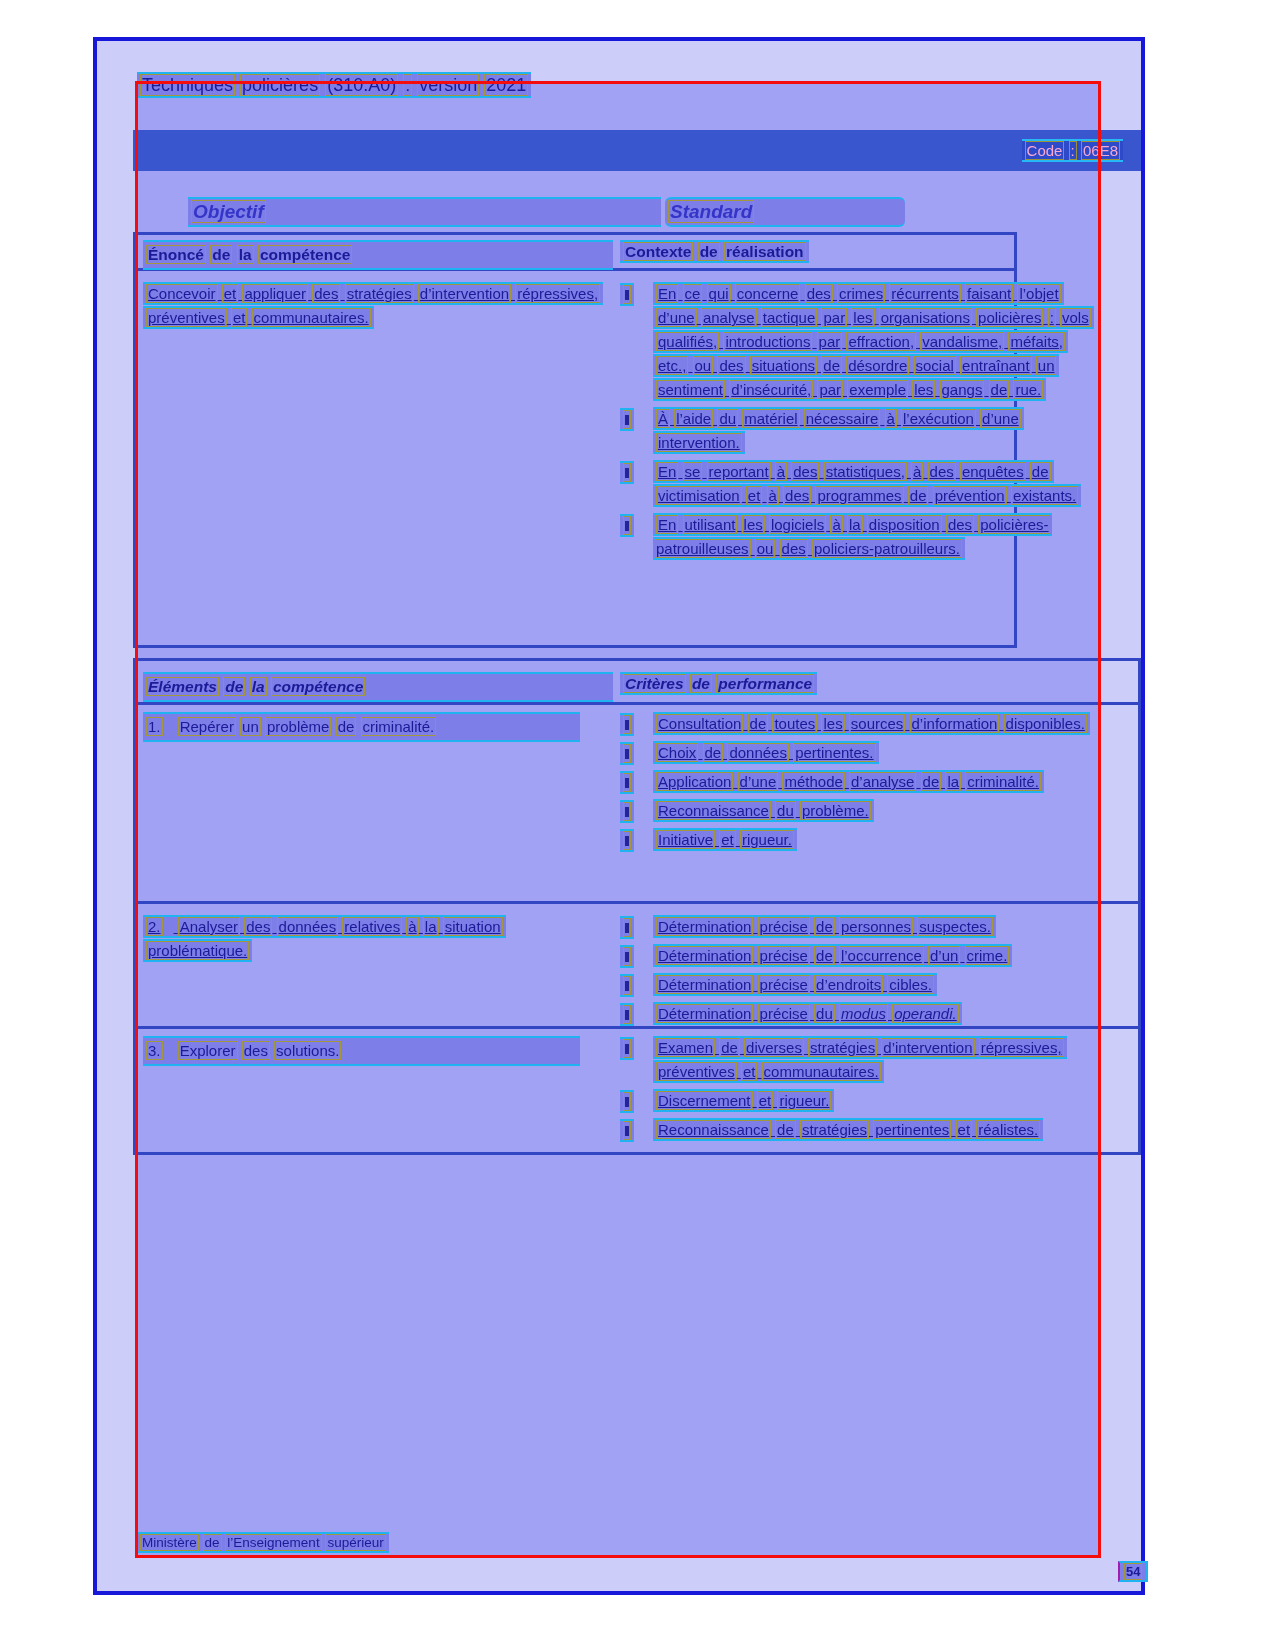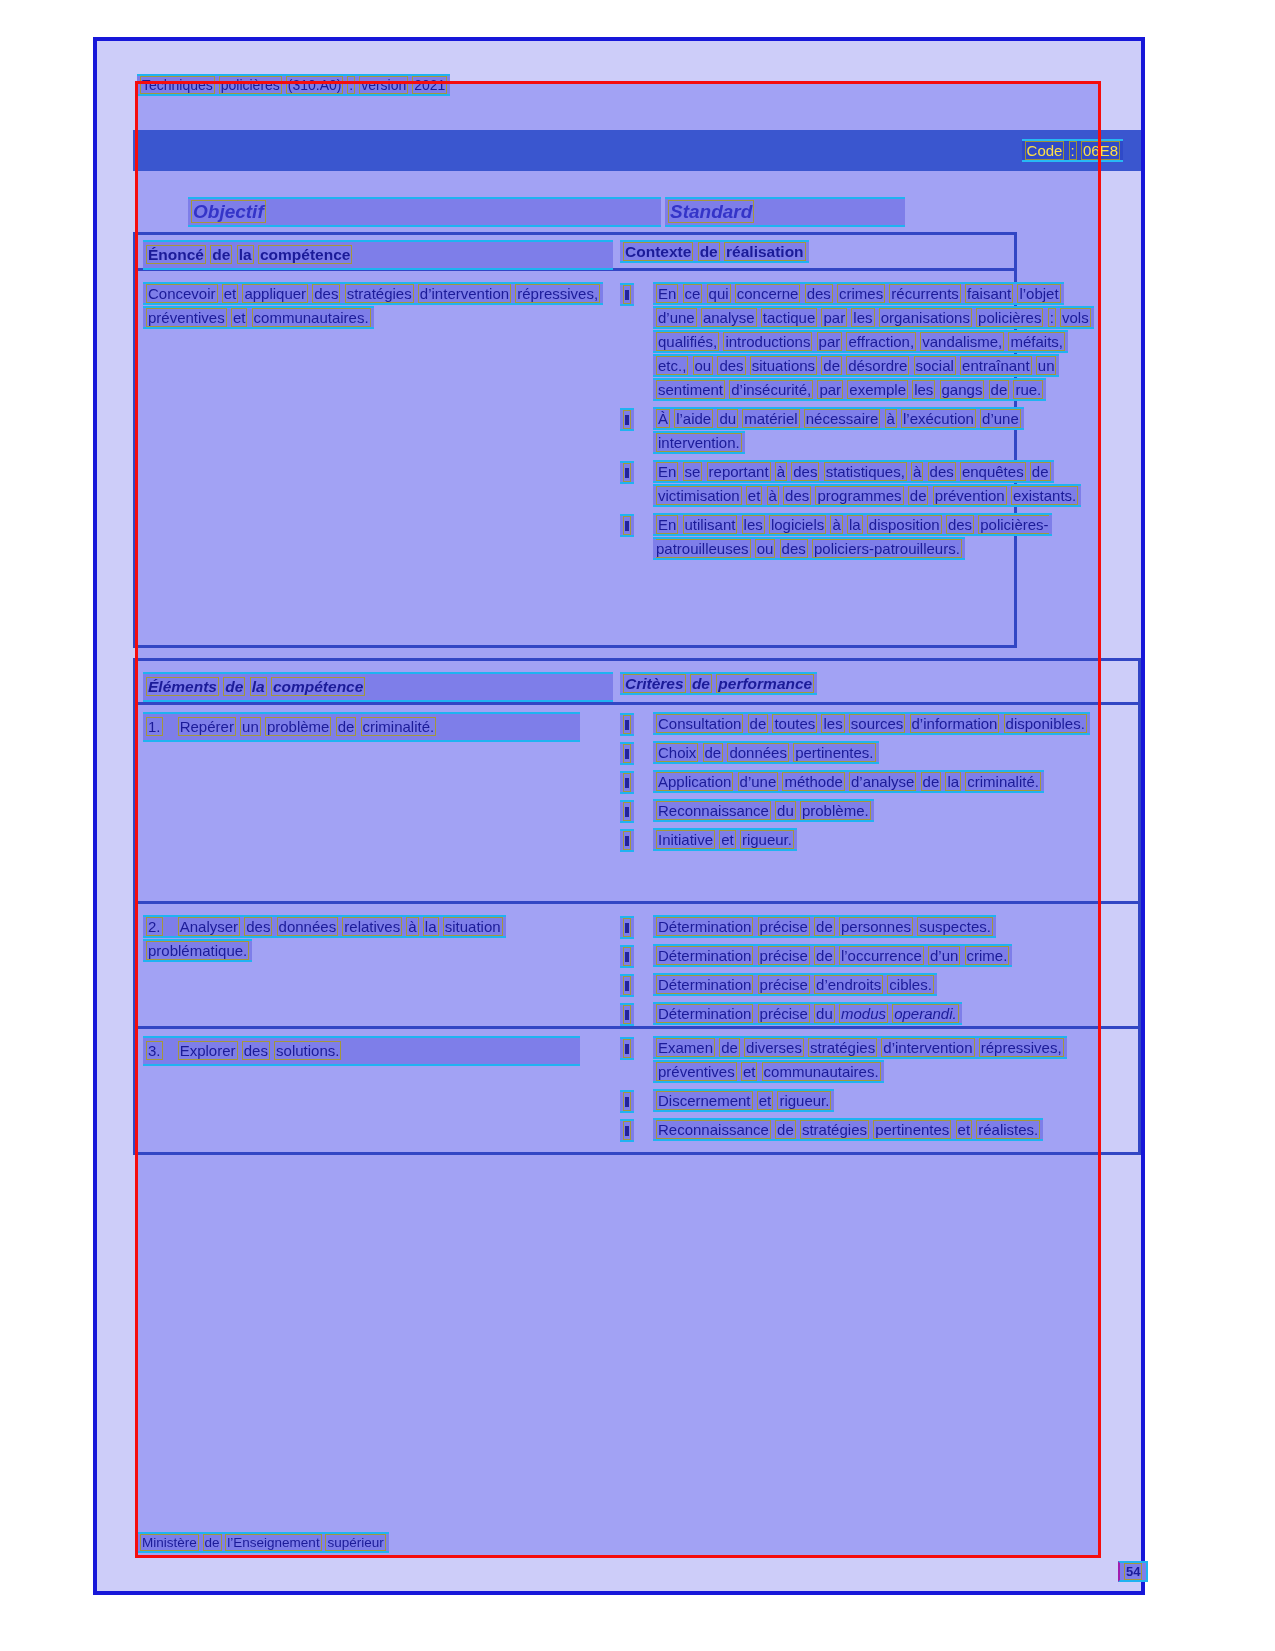--- a/index.html
+++ b/index.html
@@ -10,21 +10,21 @@
   .abs { position:absolute; }
 
   #page {
     left:93px; top:37px; width:1052px; height:1558px;
     background:#cdcdf9; border:4px solid #1717d9; box-sizing:border-box;
   }
   #content-bg { left:136px; top:83px; width:962px; height:1473px; background:#a2a2f4; }
   #titlebar {
     left:133px; top:130px; width:1008px; height:41px; background:#3a56cf;
     display:flex; align-items:center; justify-content:flex-end;
-    padding-right:18px; box-sizing:border-box; color:#fde047; font-size:15px;
+    padding-right:18px; box-sizing:border-box; color:#f9a8d4; font-size:15px;
   }
   #redbox {
     left:135px; top:81px; width:966px; height:1477px;
     border:3px solid #f50d0d; box-sizing:border-box; z-index:60; pointer-events:none;
   }
 
   
   .hl {
     background:#7e7ee9;
     border-top:2px solid #1fb3f1; border-bottom:2px solid #1fb3f1;
@@ -34,37 +34,37 @@
   }
   .w { border:1px solid rgba(168,154,40,.9); padding:0 1px; }
   .w.num { margin-right:11px; }
   #titlebar .hl { background:#2f4ac8; border-color:#27b9f4; }
   .dot { display:inline-block; width:4px; height:10px; background:#23239c; }
 
   .txt { font-size:15px; line-height:24px; }
   .hdr { font-weight:bold; font-size:15.5px; }
   .colhead { font-weight:bold; font-style:italic; font-size:19px; color:#3434c8;padding-left:48px; }
 
-  #doc-title { left:137px; top:73px; font-size:14px; }
+  #doc-title { left:137px; top:73px; font-size:18px; }
   #objectif  { left:140px; top:197px; }
   #standard  { left:617px; top:197px; }
 
   .tbl { border:3px solid #3246c4; box-sizing:border-box; background:transparent; }
   #table1 { left:133px; top:232px; width:884px; height:416px; }
   #table2 { left:133px; top:658px; width:1008px; height:497px; }
   .thead { position:relative; height:36px; border-bottom:3px solid #3246c4; box-sizing:border-box; }
   #table2 .thead { height:44px; }
   .thead .cl { position:absolute; left:7px; top:5px; }
   .thead .cr { position:absolute; left:484px; top:5px; }
   #table2 .thead .cl, #table2 .thead .cr { top:11px;font-style:italic; }
 
   .tbody, .row { position:relative; }
   .cl-cell { position:absolute; left:7px;  top:0; width:468px; }
   .cr-cell { position:absolute; left:484px; top:0; width:475px; }
-  .pad { padding-top:11px; }
+  .pad { padding-top:11px;text-decoration:underline; }
   #row1 { height:196px; } 
   #row2 { height:122px; border-top:3px solid #3246c4; }
   #row3 { height:131px; border-top:3px solid #3246c4; }
   #row1 .pad, #row3 .pad { padding-top:7px; }
 
   .bullet { position:relative; padding-left:33px; margin-bottom:5px; }
   .bullet .mk { position:absolute; left:0; top:1px; }
 
   #footer-line { left:137px; top:1531px; font-size:13.5px; }
   #pagenum {
@@ -77,21 +77,21 @@
 
 <div class="abs" id="page"></div>
 <div class="abs" id="content-bg"></div>
 <div class="abs" id="titlebar">
   <span class="bar-words"><span class="hl"><span class="w">Code</span> <span class="w">:</span> <span class="w">06E8</span></span></span>
 </div>
 
 <div class="abs txt" id="doc-title"><span class="hl"><span class="w">Techniques</span> <span class="w">policières</span> <span class="w">(310.A0)</span> <span class="w">:</span> <span class="w">version</span> <span class="w">2021</span></span></div>
 
 <div class="abs colhead" id="objectif"><span class="hl" style="display: inline-block; width: 473px; box-sizing: border-box;"><span class="w">Objectif</span></span></div>
-<div class="abs colhead" id="standard"><span class="hl" style="display: inline-block; width: 240px; box-sizing: border-box;"><span class="w">Standard</span></span></div>
+<div class="abs colhead" id="standard"><span class="hl" style="display: inline-block; width: 240px; box-sizing: border-box; border-radius: 6px;"><span class="w">Standard</span></span></div>
 
 <div class="abs tbl" id="table1">
   <div class="thead">
     <span class="cl hdr"><span class="hl" style="display: inline-block; width: 470px; box-sizing: border-box;"><span class="w">Énoncé</span> <span class="w">de</span> <span class="w">la</span> <span class="w">compétence</span></span></span>
     <span class="cr hdr"><span class="hl"><span class="w">Contexte</span> <span class="w">de</span> <span class="w">réalisation</span></span></span>
   </div>
   <div class="tbody">
     <div class="cl-cell pad txt"><span class="hl"><span class="w">Concevoir</span> <span class="w">et</span> <span class="w">appliquer</span> <span class="w">des</span> <span class="w">stratégies</span> <span class="w">d’intervention</span> <span class="w">répressives,</span> <span class="w">préventives</span> <span class="w">et</span> <span class="w">communautaires.</span></span></div>
     <div class="cr-cell pad txt">
         <div class="bullet"><span class="mk"><span class="hl"><span class="w"><span class="dot"></span></span></span></span><span class="hl"><span class="w">En</span> <span class="w">ce</span> <span class="w">qui</span> <span class="w">concerne</span> <span class="w">des</span> <span class="w">crimes</span> <span class="w">récurrents</span> <span class="w">faisant</span> <span class="w">l’objet</span> <span class="w">d’une</span> <span class="w">analyse</span> <span class="w">tactique</span> <span class="w">par</span> <span class="w">les</span> <span class="w">organisations</span> <span class="w">policières</span> <span class="w">:</span> <span class="w">vols</span> <span class="w">qualifiés,</span> <span class="w">introductions</span> <span class="w">par</span> <span class="w">effraction,</span> <span class="w">vandalisme,</span> <span class="w">méfaits,</span> <span class="w">etc.,</span> <span class="w">ou</span> <span class="w">des</span> <span class="w">situations</span> <span class="w">de</span> <span class="w">désordre</span> <span class="w">social</span> <span class="w">entraînant</span> <span class="w">un</span> <span class="w">sentiment</span> <span class="w">d’insécurité,</span> <span class="w">par</span> <span class="w">exemple</span> <span class="w">les</span> <span class="w">gangs</span> <span class="w">de</span> <span class="w">rue.</span></span></div>

